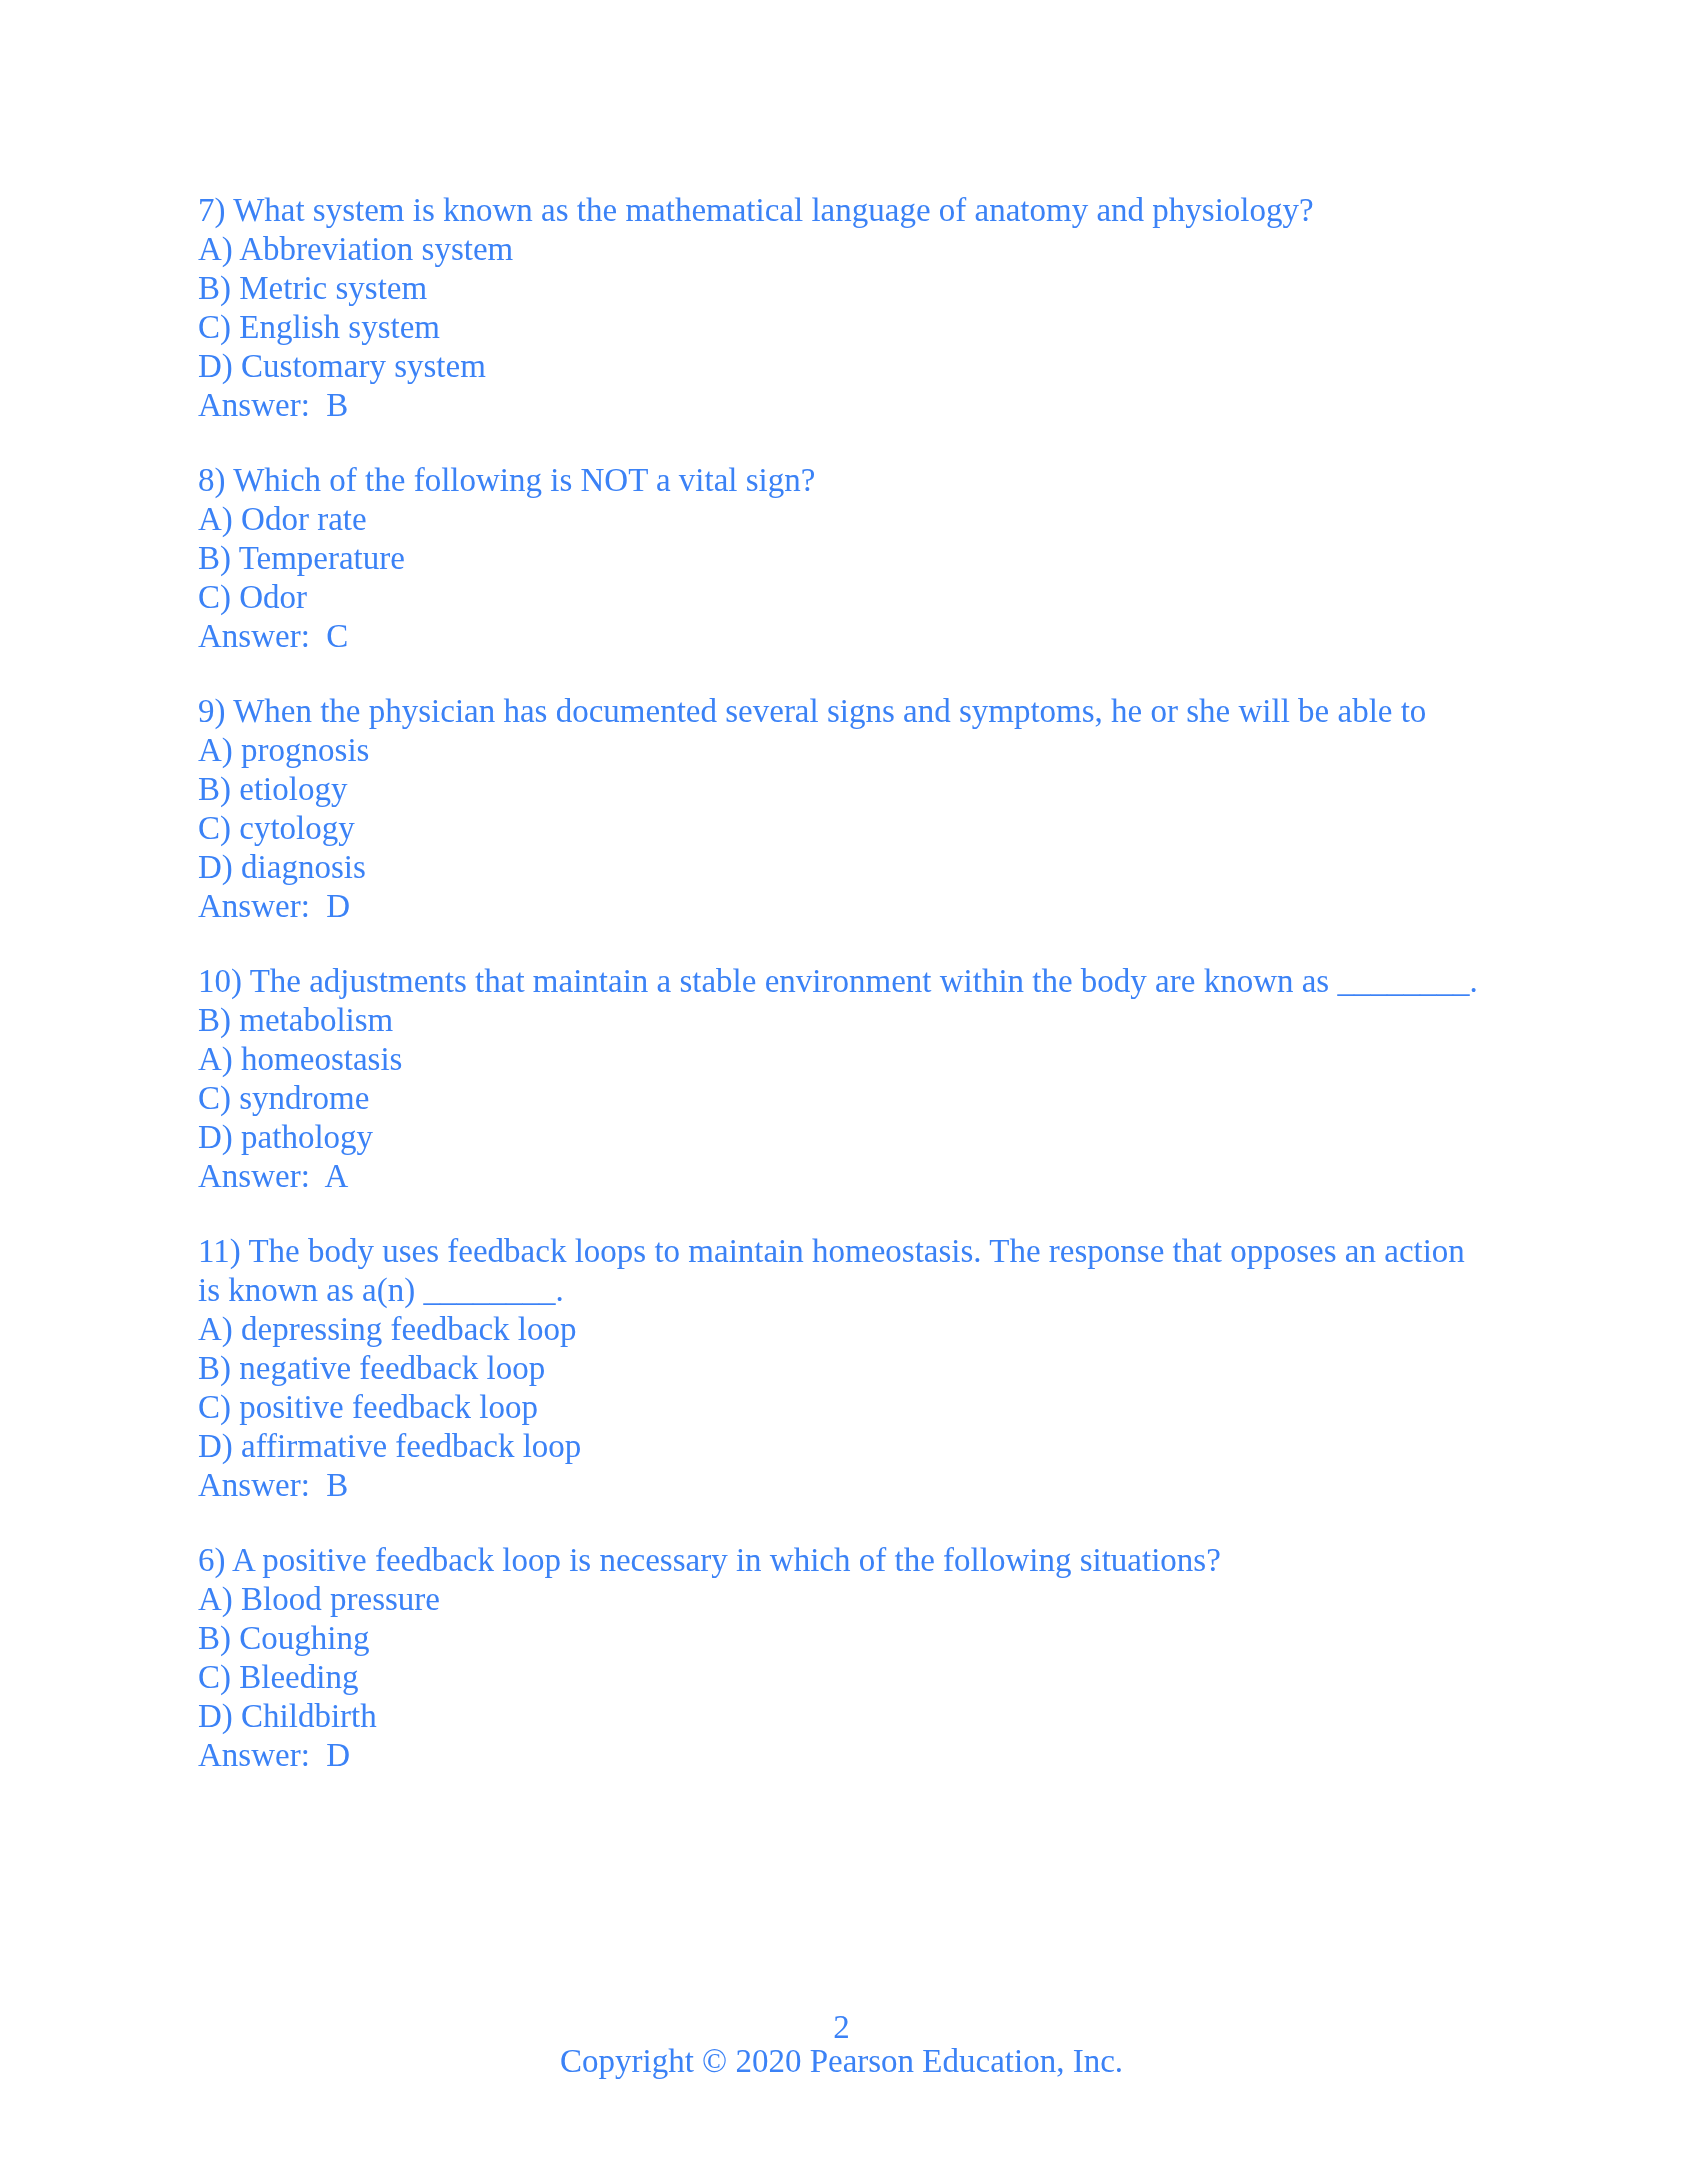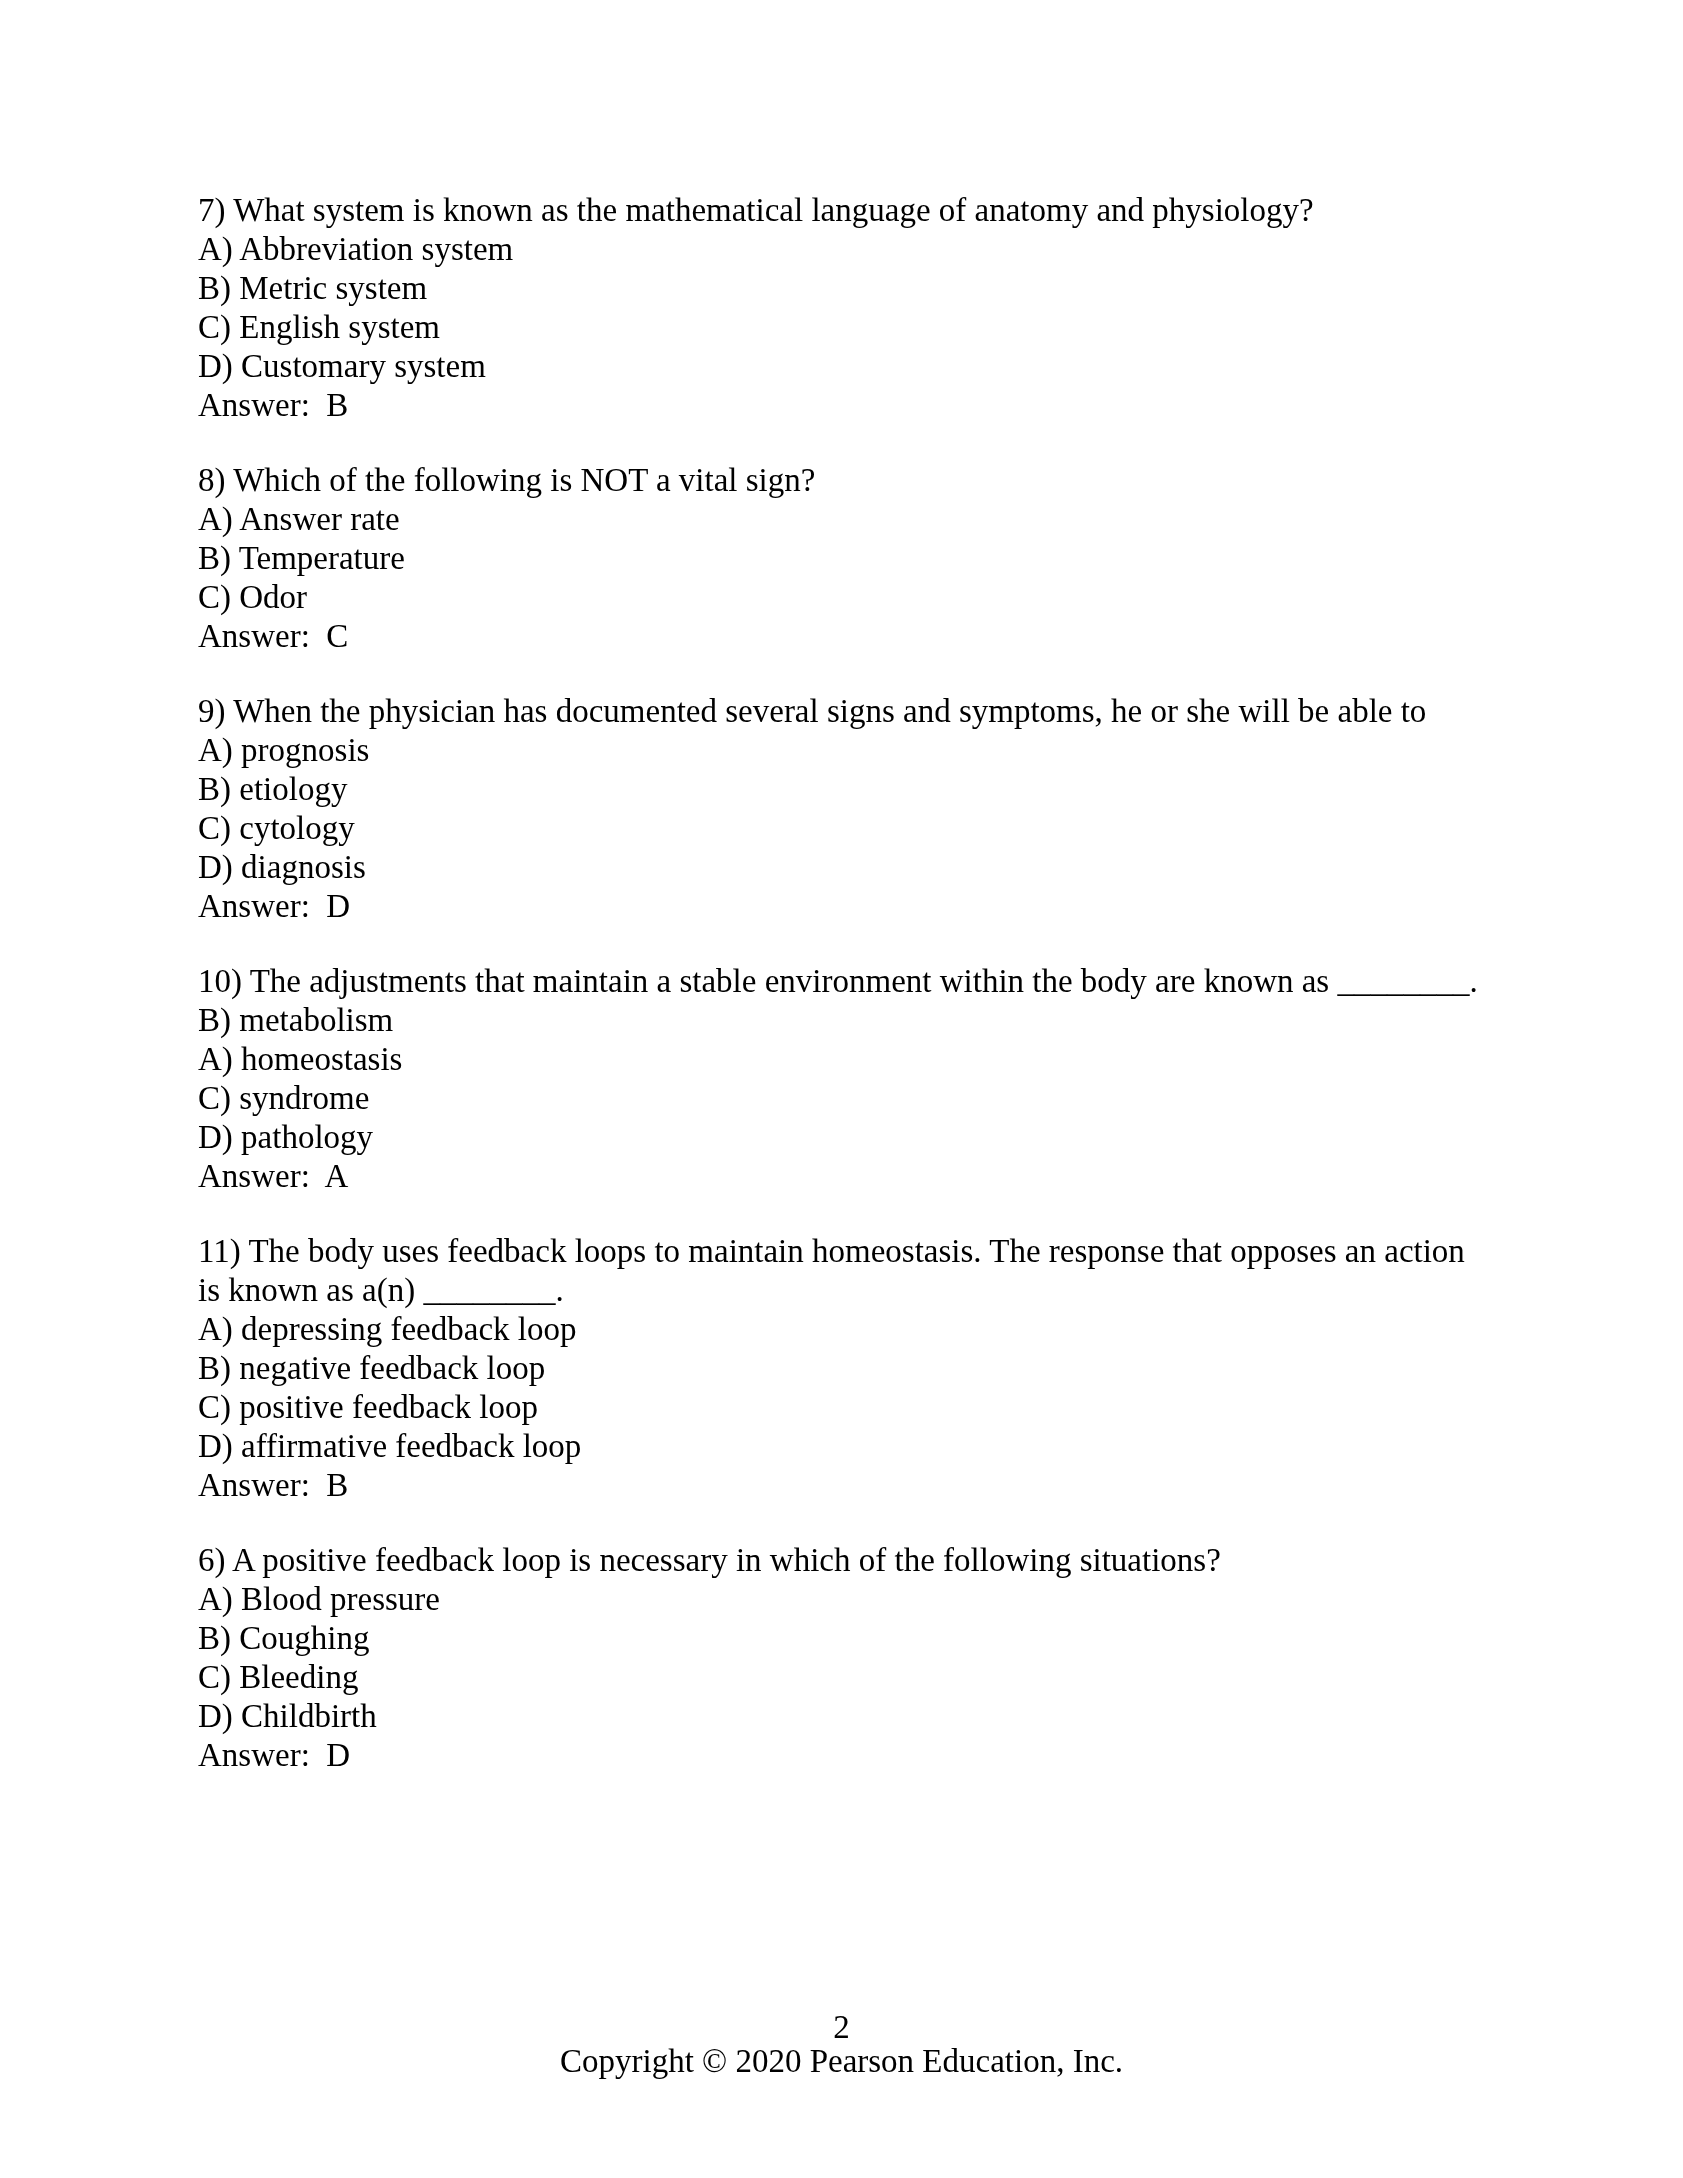--- a/index.html
+++ b/index.html
@@ -5,21 +5,21 @@
   html, body {
     margin: 0;
     padding: 0;
     background: #ffffff;
   }
   .page {
     position: relative;
     width: 1683px;
     height: 2178px;
     background: #ffffff;
-    color: #000000;
+    color: #3b82f6;
     font-family: "Liberation Serif", "DejaVu Serif", serif;
     overflow: hidden;
   }
   .content {
     position: absolute;
     left: 198px;
     top: 191px;
     width: 1386px;
     font-size: 33px;
     line-height: 39px;
@@ -54,21 +54,21 @@
       <div class="line">7) What system is known as the mathematical language of anatomy and physiology?</div>
       <div class="line">A) Abbreviation system</div>
       <div class="line">B) Metric system</div>
       <div class="line">C) English system</div>
       <div class="line">D) Customary system</div>
       <div class="line">Answer:  B</div>
     </div>
 
     <div class="question">
       <div class="line">8) Which of the following is NOT a vital sign?</div>
-      <div class="line">A) Answer rate</div>
+      <div class="line">A) Odor rate</div>
       <div class="line">B) Temperature</div>
       <div class="line">C) Odor</div>
       <div class="line">Answer:  C</div>
     </div>
 
     <div class="question">
       <div class="line">9) When the physician has documented several signs and symptoms, he or she will be able to</div>
       <div class="line">A) prognosis</div>
       <div class="line">B) etiology</div>
       <div class="line">C) cytology</div>

